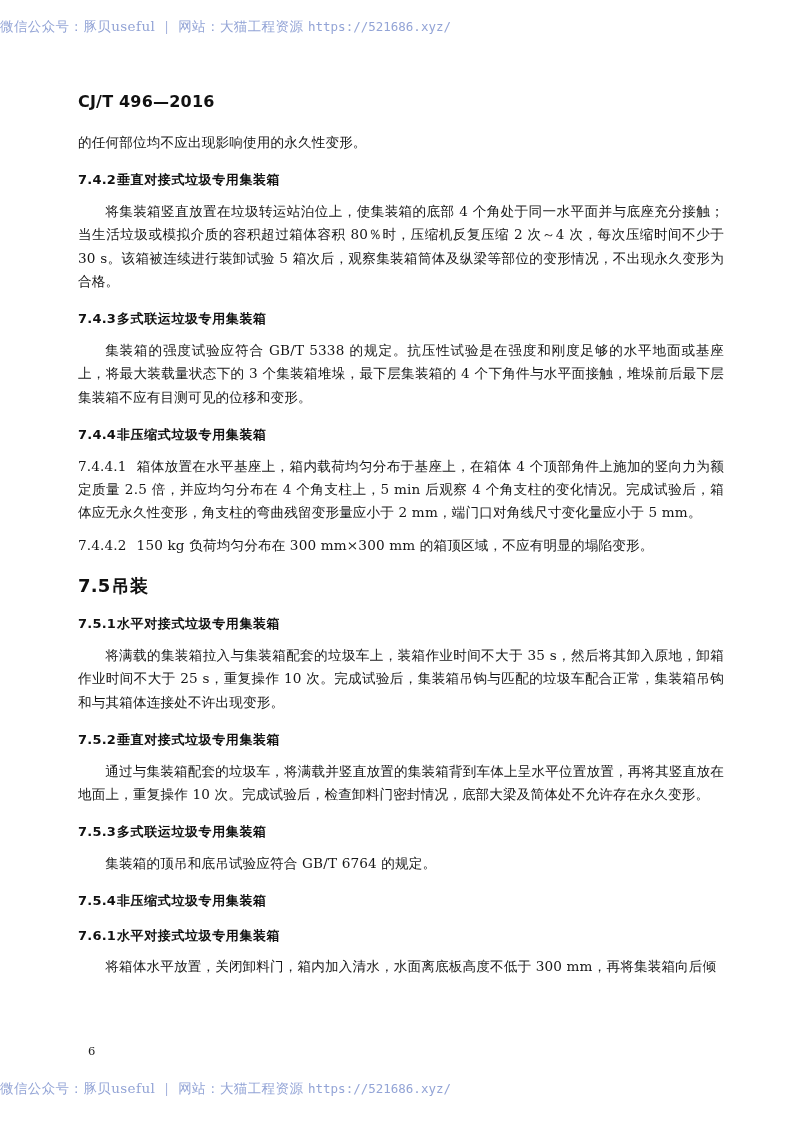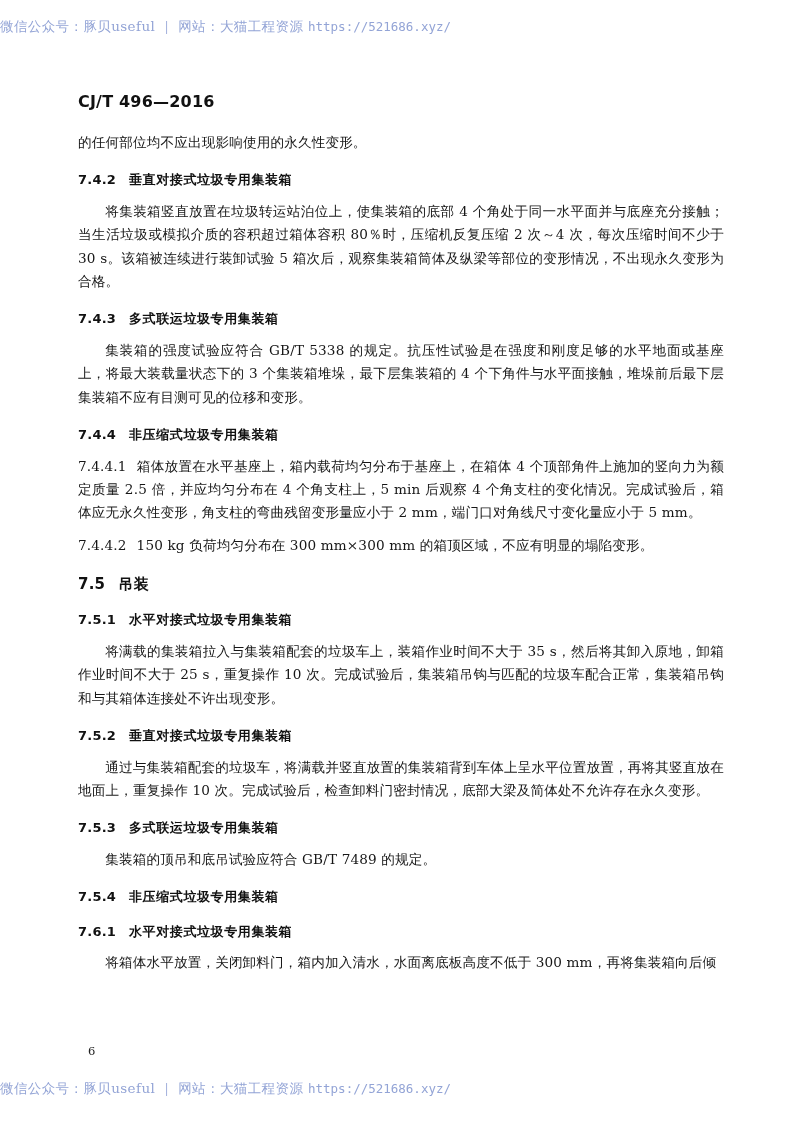--- a/index.html
+++ b/index.html
@@ -62,26 +62,26 @@
 
   
   .h-sec,
   .h-sub {
     font-family: "DejaVu Sans", "Liberation Sans", sans-serif;
     font-weight: bold;
     color: #111;
     margin: 17px 0 11px 0;
     line-height: 1.35;
   }
-  .h-sec { font-size: 15px; }
+  .h-sec { font-size: 18px; }
   .h-sub { font-size: 13px; }
   .h-sec .num,
   .h-sub .num {
     display: inline-block;
-    margin-right: 13px;
+    margin-right: 1px;
     letter-spacing: 0.2px;
   }
   .h-sec .txt,
   .h-sub .txt {
     letter-spacing: 0.6px;
   }
 
   
   p.body {
     font-size: 13.6px;
@@ -135,21 +135,21 @@
       <p class="body indent"><span>集装箱的强度试验应符合 GB/T 5338 的规定。抗压性试验是在强度和刚度足够的水平地面或基座上，将最大装载量状态下的 3 个集装箱堆垛，最下层集装箱的 4 个下角件与水平面接触，堆垛前后最下层集装箱不应有目测可见的位移和变形。</span></p>
       <div class="h-sub"><span class="num">7.4.4</span><span class="txt">非压缩式垃圾专用集装箱</span></div>
       <p class="body numbered"><span class="pnum">7.4.4.1</span><span>箱体放置在水平基座上，箱内载荷均匀分布于基座上，在箱体 4 个顶部角件上施加的竖向力为额定质量 2.5 倍，并应均匀分布在 4 个角支柱上，5 min 后观察 4 个角支柱的变化情况。完成试验后，箱体应无永久性变形，角支柱的弯曲残留变形量应小于 2 mm，端门口对角线尺寸变化量应小于 5 mm。</span></p>
       <p class="body numbered"><span class="pnum">7.4.4.2</span><span>150 kg 负荷均匀分布在 300 mm×300 mm 的箱顶区域，不应有明显的塌陷变形。</span></p>
       <div class="h-sec"><span class="num">7.5</span><span class="txt">吊装</span></div>
       <div class="h-sub"><span class="num">7.5.1</span><span class="txt">水平对接式垃圾专用集装箱</span></div>
       <p class="body indent"><span>将满载的集装箱拉入与集装箱配套的垃圾车上，装箱作业时间不大于 35 s，然后将其卸入原地，卸箱作业时间不大于 25 s，重复操作 10 次。完成试验后，集装箱吊钩与匹配的垃圾车配合正常，集装箱吊钩和与其箱体连接处不许出现变形。</span></p>
       <div class="h-sub"><span class="num">7.5.2</span><span class="txt">垂直对接式垃圾专用集装箱</span></div>
       <p class="body indent"><span>通过与集装箱配套的垃圾车，将满载并竖直放置的集装箱背到车体上呈水平位置放置，再将其竖直放在地面上，重复操作 10 次。完成试验后，检查卸料门密封情况，底部大梁及简体处不允许存在永久变形。</span></p>
       <div class="h-sub"><span class="num">7.5.3</span><span class="txt">多式联运垃圾专用集装箱</span></div>
-      <p class="body indent"><span>集装箱的顶吊和底吊试验应符合 GB/T 7489 的规定。</span></p>
+      <p class="body indent"><span>集装箱的顶吊和底吊试验应符合 GB/T 6764 的规定。</span></p>
       <div class="h-sub"><span class="num">7.5.4</span><span class="txt">非压缩式垃圾专用集装箱</span></div>
       <div class="h-sub"><span class="num">7.6.1</span><span class="txt">水平对接式垃圾专用集装箱</span></div>
       <p class="body indent"><span>将箱体水平放置，关闭卸料门，箱内加入清水，水面离底板高度不低于 300 mm，再将集装箱向后倾</span></p>
     </div>
 
 </div>
 
 <div class="folio">6</div>
 
 <div class="watermark bottom">

